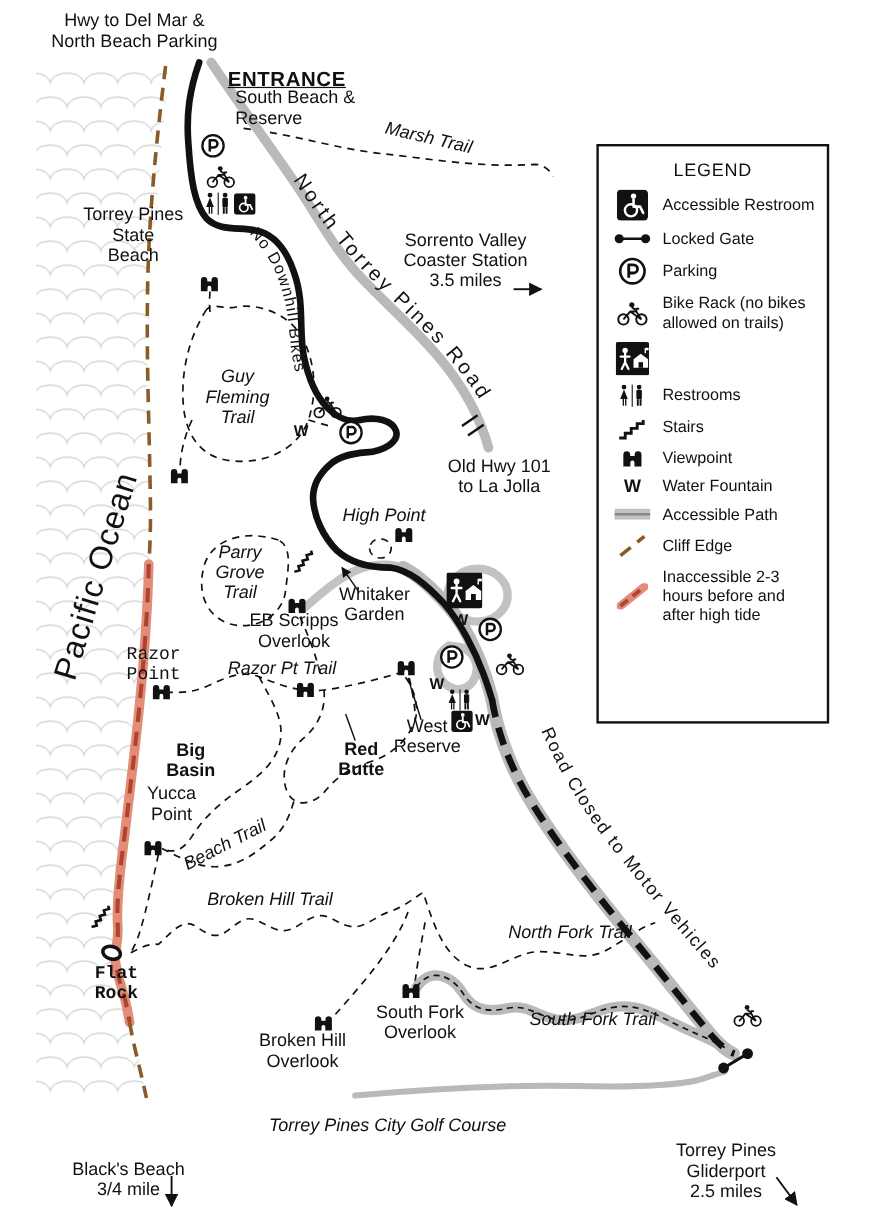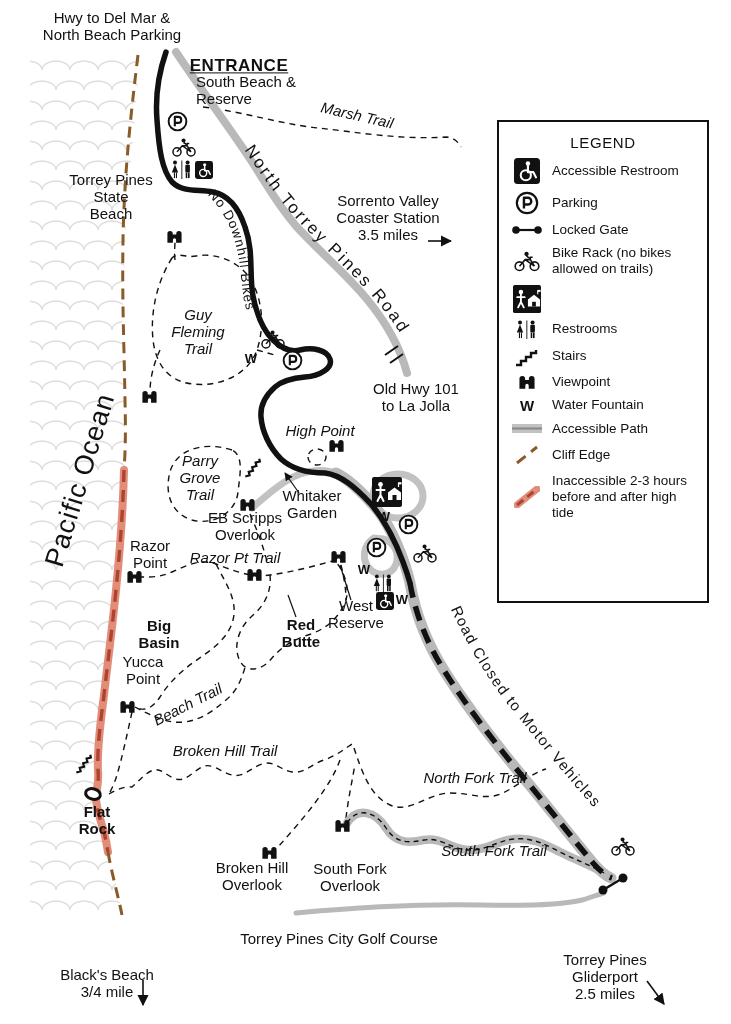--- a/index.html
+++ b/index.html
@@ -29,21 +29,21 @@
   .wtext{font-size:13px;font-weight:bold;fill:var(--ink);text-anchor:middle;}
   
   .lbl{position:absolute;transform:translate(-50%,-50%);text-align:center;
        white-space:pre-line;font-size:15px;line-height:1.13;}
   .it{font-style:italic;}
   .b{font-weight:bold;}
   .big{font-size:17px;letter-spacing:.5px;}
   .left{transform:translate(0,-50%);text-align:left;}
   .ocean-lbl{font-size:27px;letter-spacing:1px;}
   
-  .legend{position:absolute;left:497px;top:120px;width:212px;height:483px;
+  .legend{position:absolute;left:497px;top:120px;width:194px;height:483px;
           box-sizing:border-box;border:2px solid var(--ink);background:#fff;padding:6px 0 0 0;}
   .ltitle{text-align:center;font-size:15px;letter-spacing:.6px;margin:6px 0 4px;}
   .lrow{display:flex;align-items:center;gap:7px;margin:7px 6px 7px 10px;}
   .licon{width:36px;min-width:36px;display:flex;justify-content:center;align-items:center;}
   .llab{font-size:13.5px;line-height:1.2;width:158px;}
   .wlabel{font-size:15px;font-weight:bold;}
 </style>
 </head>
 <body>
 
@@ -238,79 +238,79 @@
 <div class="lbl" style="left:416px;top:398px;">Old Hwy 101
 to La Jolla</div>
 <div class="lbl it" style="left:320px;top:431px;">High Point</div>
 <div class="lbl it" style="left:200px;top:478px;">Parry
 Grove
 Trail</div>
 <div class="lbl" style="left:312px;top:505px;">Whitaker
 Garden</div>
 <div class="lbl" style="left:245px;top:527px;">EB Scripps
 Overlook</div>
-<div class="lbl" style="left:150px;top:555px;">Razor
+<div class="lbl" style="left:128px;top:555px;font-family:Liberation Mono, monospace;">Razor
 Point</div>
 <div class="lbl it" style="left:235px;top:558px;text-align:center;">Razor Pt Trail</div>
 <div class="lbl" style="left:356px;top:615px;">West
 Reserve</div>
 <div class="lbl b" style="left:159px;top:635px;">Big
 Basin</div>
 <div class="lbl b" style="left:301px;top:634px;">Red
 Butte</div>
 <div class="lbl" style="left:143px;top:671px;">Yucca
 Point</div>
 <div class="lbl it" style="left:188px;top:705px;transform:translate(-50%,-50%) rotate(-27deg);">Beach Trail</div>
 <div class="lbl it" style="left:225px;top:751px;">Broken Hill Trail</div>
 <div class="lbl it" style="left:475px;top:778px;">North Fork Trail</div>
 <div class="lbl it" style="left:494px;top:851px;">South Fork Trail</div>
-<div class="lbl" style="left:350px;top:853px;margin-top:25px;">South Fork
+<div class="lbl" style="left:350px;top:853px;">South Fork
 Overlook</div>
 <div class="lbl" style="left:252px;top:877px;">Broken Hill
 Overlook</div>
-<div class="lbl b" style="left:97px;top:821px;">Flat
+<div class="lbl b" style="left:97px;top:821px;font-family:Liberation Mono, monospace;">Flat
 Rock</div>
-<div class="lbl" style="left:339px;top:939px;">Torrey Pines City Golf Course</div>
+<div class="lbl" style="left:323px;top:939px;font-style:italic;">Torrey Pines City Golf Course</div>
 <div class="lbl" style="left:107px;top:984px;text-align:center;">Black's Beach
 3/4 mile</div>
 <div class="lbl" style="left:605px;top:977px;">Torrey Pines Gliderport
 2.5 miles</div>
 <div class="lbl ocean-lbl" style="left:80px;top:480px;transform:translate(-50%,-50%) rotate(-73deg);">Pacific Ocean</div>
 
 <div class="legend">
   <div class="ltitle">LEGEND</div>
 
   <div class="lrow">
     <span class="licon">
           <svg width="26" height="26" viewBox="0 0 22 22">
             <use href="#sym-accessible" xlink:href="#sym-accessible"></use>
           </svg>
         </span>
     <span class="llab">Accessible Restroom</span>
   </div>
   <div class="lrow">
     <span class="licon">
-          <svg width="24" height="24" viewBox="0 0 22 22">
-            <use href="#sym-parking" xlink:href="#sym-parking"></use>
-          </svg>
-        </span>
-    <span class="llab">Parking</span>
-  </div>
-  <div class="lrow">
-    <span class="licon">
           <svg width="32" height="12" viewBox="0 0 32 12">
       <path d="M5,6 H27" stroke="#111" stroke-width="2.2"></path>
             <circle cx="5" cy="6" r="3.8" fill="#111"></circle>
             <circle cx="27" cy="6" r="3.8" fill="#111"></circle>
           </svg>
         </span>
     <span class="llab">Locked Gate</span>
   </div>
   <div class="lrow">
     <span class="licon">
+          <svg width="24" height="24" viewBox="0 0 22 22">
+            <use href="#sym-parking" xlink:href="#sym-parking"></use>
+          </svg>
+        </span>
+    <span class="llab">Parking</span>
+  </div>
+  <div class="lrow">
+    <span class="licon">
           <svg width="30" height="23" viewBox="0 0 32 24">
             <use href="#sym-bike" xlink:href="#sym-bike"></use>
           </svg>
         </span>
     <span class="llab">Bike Rack (no bikes allowed on trails)</span>
   </div>
   <div class="lrow">
     <span class="licon">
           <svg width="28" height="28" viewBox="0 0 30 30">
             <use href="#sym-ranger" xlink:href="#sym-ranger"></use>

